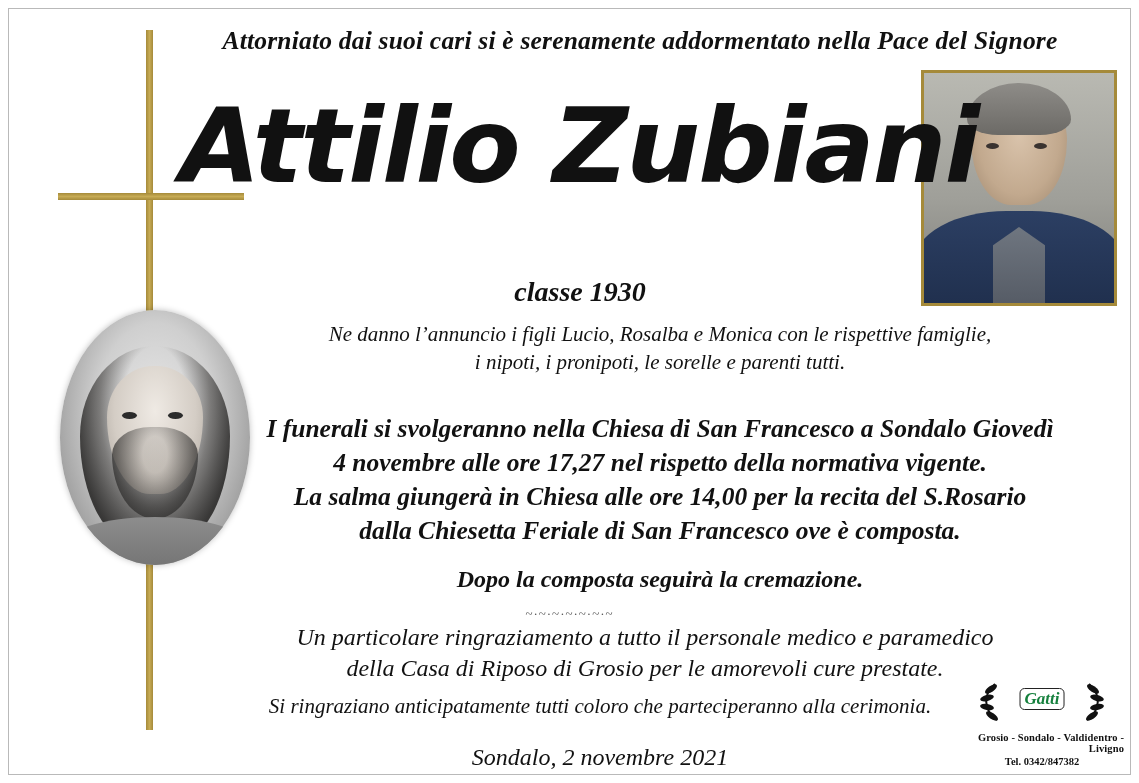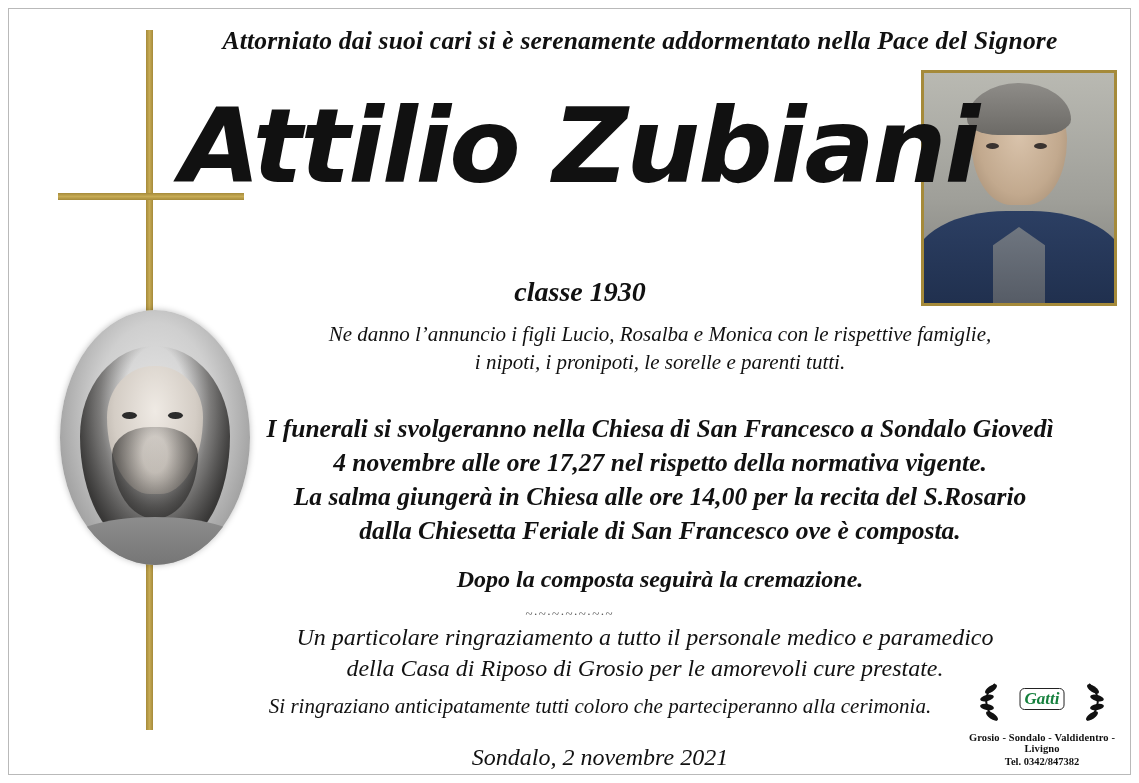--- a/index.html
+++ b/index.html
@@ -299,20 +299,21 @@
     padding: 0 4px;
     border: 1px solid #222;
     border-radius: 5px;
   }
   #agency-logo .agency-line {
     font-size: 10.5px;
     font-weight: bold;
     color: #111;
     margin-top: 4px;
     letter-spacing: 0.1px;
+    text-align: right;
   }
   #agency-logo .agency-phone {
     font-size: 10.5px;
     font-weight: bold;
     color: #111;
     margin-top: 2px;
   }
 </style>
 </head>
 <body>

